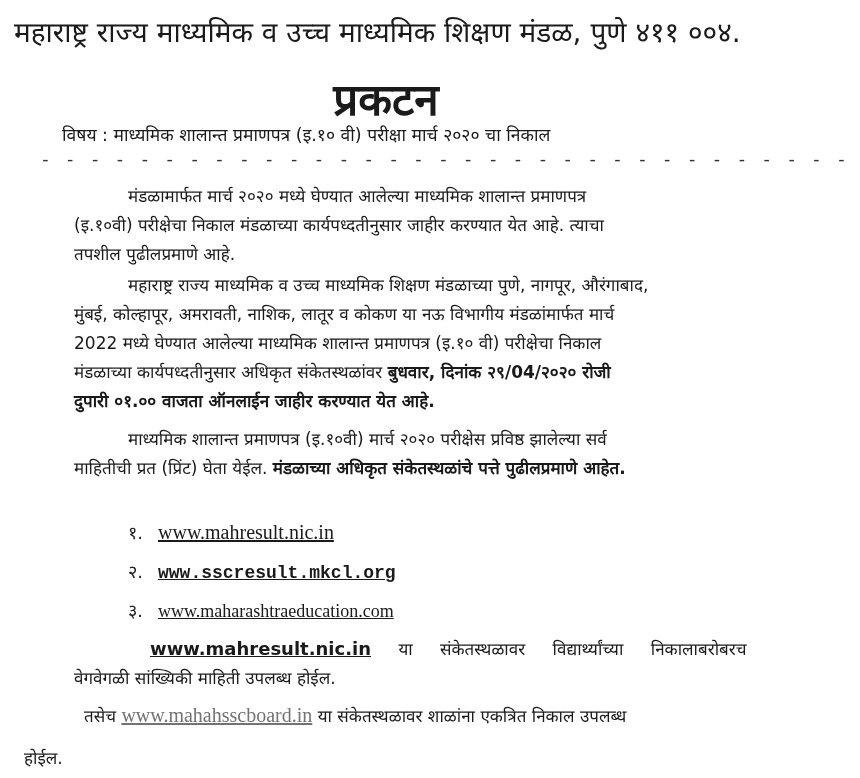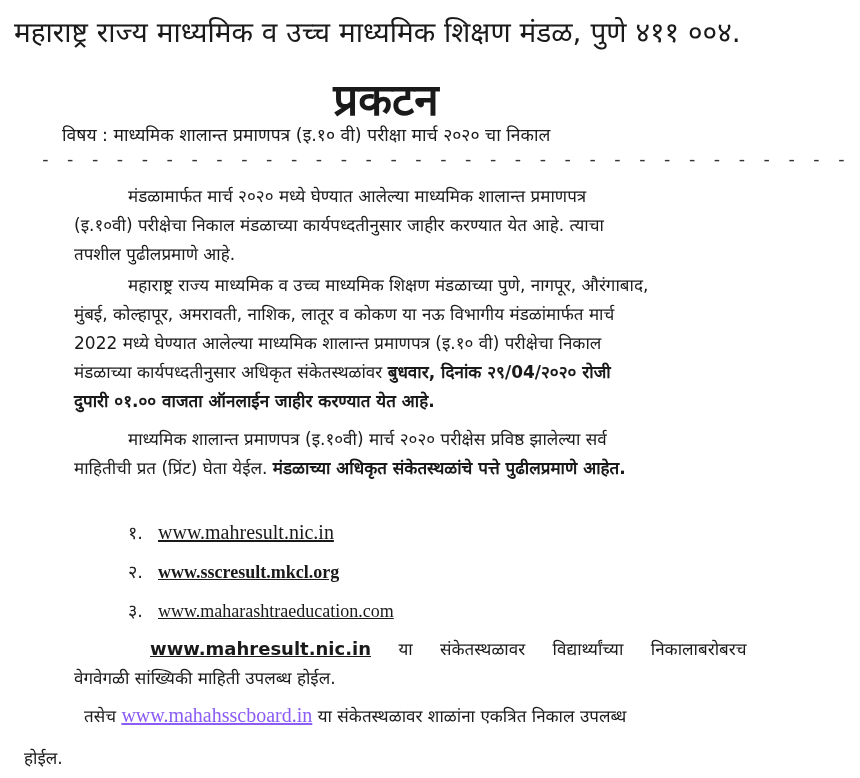--- a/index.html
+++ b/index.html
@@ -19,26 +19,26 @@
   .indent { padding-left: 54px; }
   .bold { font-weight: bold; }
   .p1 { top: 182px; }
   .p2 { top: 271px; }
   .p3 { top: 425px; }
   .site-list { position: absolute; left: 96px; top: 520px; margin-left: 32px; }
   .site { display: block; height: 39px; font-size: 18px; }
   .site .num { display: inline-block; width: 30px; color: #222; }
   .site a { color: #1a1a1a; text-decoration: underline; }
   .s1 a { font-family: "Liberation Serif", serif; font-size: 20px; }
-  .s2 a { font-family: Liberation Serif, serif; font-weight: bold; font-size: 18px; text-align: center; }
+  .s2 a { font-family: Liberation Mono, monospace; font-weight: bold; font-size: 18px; text-align: center; }
   .s3 a { font-family: Liberation Serif, serif; font-size: 18px; }
   .p4 { top: 634px; }
   .p4 a { font-weight: bold; font-size: 18px; color: #1a1a1a; text-decoration: underline; }
   .p5 { top: 704px; left: 84px; font-size: 17px; }
-  .p5 a { font-family: "Liberation Serif", serif; font-size: 20px; color: #8b5cf6; text-decoration: underline; }
+  .p5 a { font-family: "Liberation Serif", serif; font-size: 20px; color: #737373; text-decoration: underline; }
   .p6 { top: 746px; left: 24px; font-size: 17px; }
 </style>
 </head>
 <body>
 
 <div class="abs board-title">महाराष्ट्र  राज्य माध्यमिक व उच्च माध्यमिक शिक्षण मंडळ, पुणे ४११ ००४.</div>
 <div class="abs notice-title">प्रकटन</div>
 <div class="abs subject">विषय :  माध्यमिक  शालान्त प्रमाणपत्र (इ.१० वी) परीक्षा मार्च २०२० चा निकाल</div>
 <div class="abs dashes">- - - - - - - - - - - - - - - - - - - - - - - - - - - - - - - - - - - - - - - - - -</div>
 

